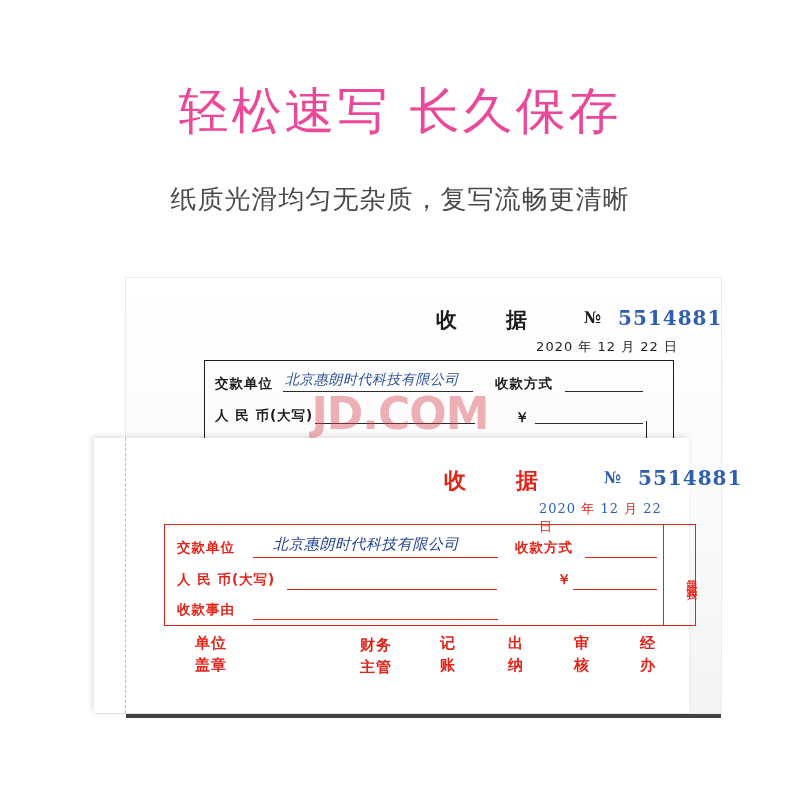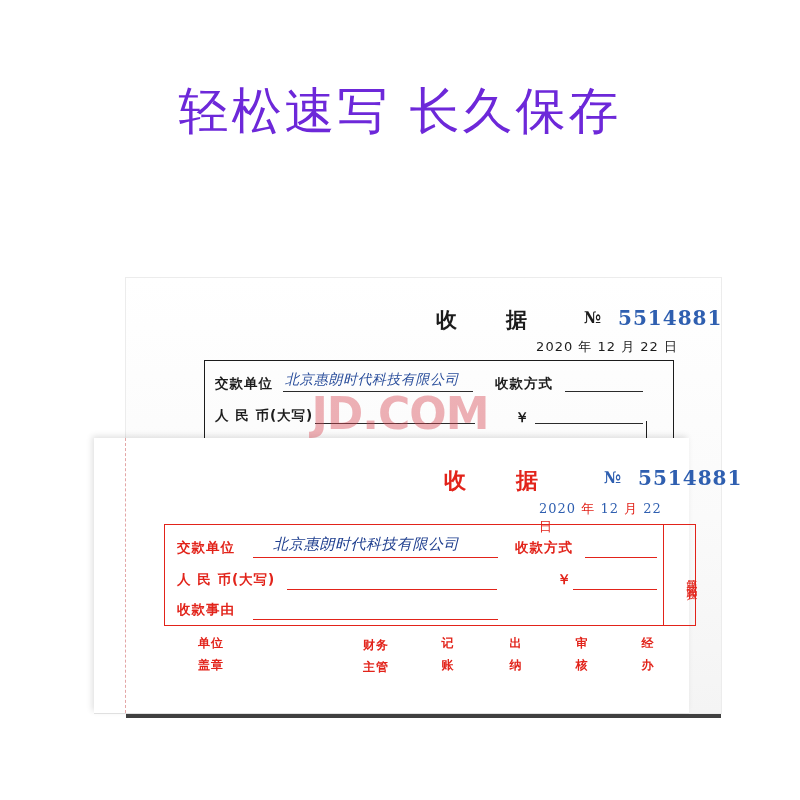--- a/index.html
+++ b/index.html
@@ -8,21 +8,21 @@
     background:#ffffff;
     font-family:"DejaVu Sans","Liberation Sans",sans-serif;
     overflow:hidden;
     position:relative;
   }
   .stage{position:relative;width:800px;height:800px;}
 
   
   .headline{
     position:absolute;left:0;top:78px;width:800px;text-align:center;
-    font-size:50px;letter-spacing:3px;color:#6d28d9;font-weight:400;
+    font-size:50px;letter-spacing:3px;color:#ec4899;font-weight:400;
     font-family:"DejaVu Sans","Liberation Sans",sans-serif;
   }
   .subhead{
     position:absolute;left:0;top:182px;width:800px;text-align:center;
     font-size:26px;letter-spacing:1px;color:#4a4a4a;font-weight:400;
   }
 
   
   .photo{
     position:absolute;left:126px;top:278px;width:595px;height:440px;
@@ -137,21 +137,21 @@
   .rr-yen{position:absolute;left:392px;top:46px;font-size:14px;font-weight:700;}
   .rr-divider{position:absolute;left:498px;top:0;width:0;height:100px;border-left:1.2px solid #e2231a;}
   .rr-side{
     position:absolute;left:505px;top:8px;width:28px;height:86px;
     font-size:11px;line-height:13px;text-align:center;writing-mode:vertical-rl;letter-spacing:1px;
   }
   .footrow{
     position:absolute;left:12px;top:176px;width:530px;height:56px;
   }
   .fcell{
-    position:absolute;font-size:12px;font-weight:700;text-align:center;
+    position:absolute;font-size:15px;font-weight:700;text-align:center;
     line-height:22px;letter-spacing:1px;
   }
 
   
   .wm{
     position:absolute;left:78px;top:386px;width:644px;height:54px;
     display:flex;align-items:center;justify-content:center;gap:14px;
     pointer-events:none;
   }
   .wm-jd{
@@ -161,20 +161,21 @@
   .wm-cn{
     font-size:44px;font-weight:700;color:rgba(214,70,80,.42);letter-spacing:2px;
   }
 </style>
 </head>
 <body>
 
 <div class="stage">
 
   <div class="headline">轻松速写 长久保存</div>
+  <div class="subhead">纸质光滑均匀无杂质，复写流畅更清晰</div>
 
   <div class="photo">
 
     <div class="sheet-back">
       <div class="rcpt-black">
         <div class="rb-title">收　据</div>
         <div class="rb-no">№</div>
         <div class="rb-num">5514881</div>
         <div class="rb-date">
           <span>2020</span>

